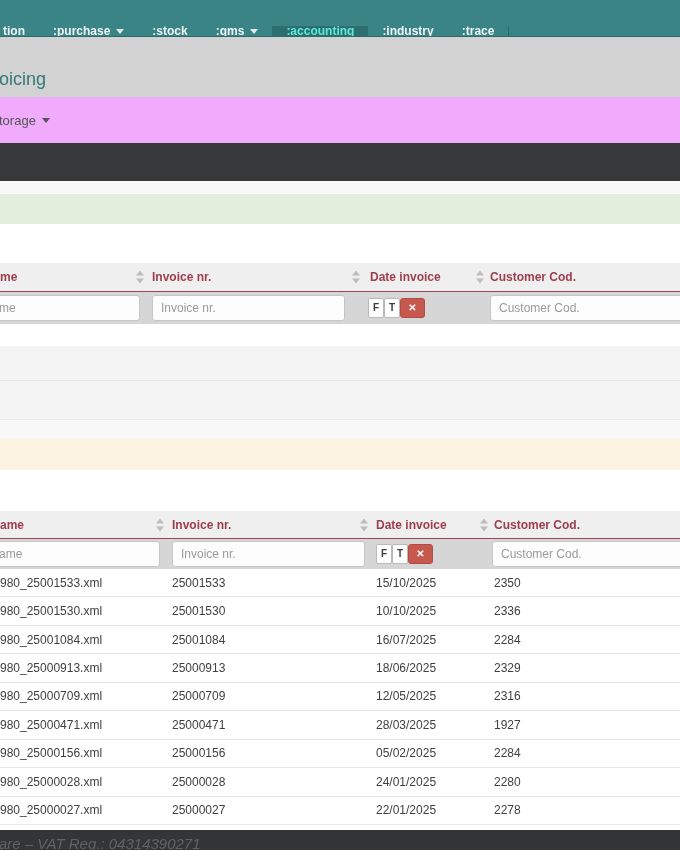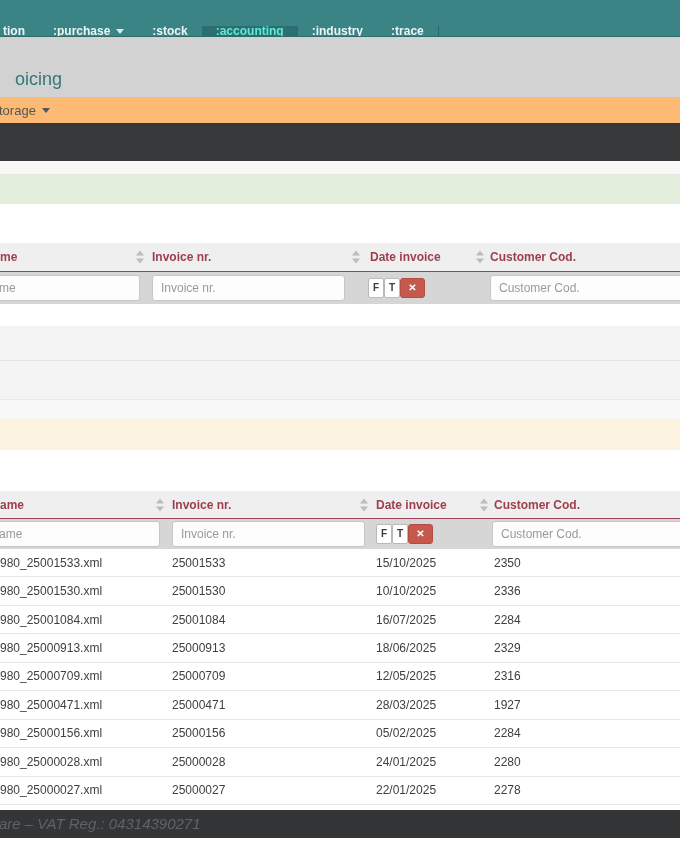--- a/index.html
+++ b/index.html
@@ -13,25 +13,25 @@
   .nav-item { display:flex; align-items:center; padding:0 14px; color:#eef5f5;
               font-size:12px; font-weight:600; cursor:pointer; white-space:nowrap;margin-top:26px; }
   .nav-item.first { padding-left:3px; }
   .nav-item.active { background:#2d6f71; color:#5eead4; }
   .nav-item.divider-right { border-right:1px solid rgba(0,0,0,0.22);text-align:right; }
   .caret-down { display:inline-block; width:0; height:0; margin-left:6px;
                 border-left:4px solid transparent; border-right:4px solid transparent;
                 border-top:5px solid #dceaea; }
 
   
-  .page-head { height:60px; background:#d2d2d2; display:flex; align-items:flex-end;padding-left:16px; }
+  .page-head { height:60px; background:#d2d2d2; display:flex; align-items:flex-end; }
   .page-title { color:#33797b; font-size:18px; font-weight:400; padding:0 0 7px 0; margin-left:-1px; }
 
   
-  .toolbar { height:26px; background:#fdba74; display:flex; align-items:center;text-align:right; }
+  .toolbar { height:46px; background:#f0abfc; display:flex; align-items:center;text-align:right; }
   .storage-btn { display:flex; align-items:center; color:#555; font-size:13px; cursor:pointer; margin-left:-1px; }
   .storage-btn .caret-down { border-top-color:#555; margin-left:6px; }
 
   .dark-bar { height:38px; background:#363839; }
   .light-strip { height:13px; background:#f8f8f8; }
   .green-bar { height:30px; background:#e4eedd; }
   .gap1 { height:39px; background:#fff; }
   .gap2 { height:22px; background:#fff; }
   .gap3 { height:41px; background:#fff; }
   .gap4 { height:5px; background:#fff; }
@@ -106,20 +106,24 @@
     <div class="nav-item first">
       <span>tion</span>
     </div>
     <div class="nav-item">
       <span>:purchase</span>
       <span class="caret-down"></span>
     </div>
     <div class="nav-item">
       <span>:stock</span>
     </div>
+    <div class="nav-item">
+      <span>:qms</span>
+      <span class="caret-down"></span>
+    </div>
     <div class="nav-item active">
       <span>:accounting</span>
     </div>
     <div class="nav-item">
       <span>:industry</span>
     </div>
     <div class="nav-item divider-right">
       <span>:trace</span>
     </div>
   </div>

